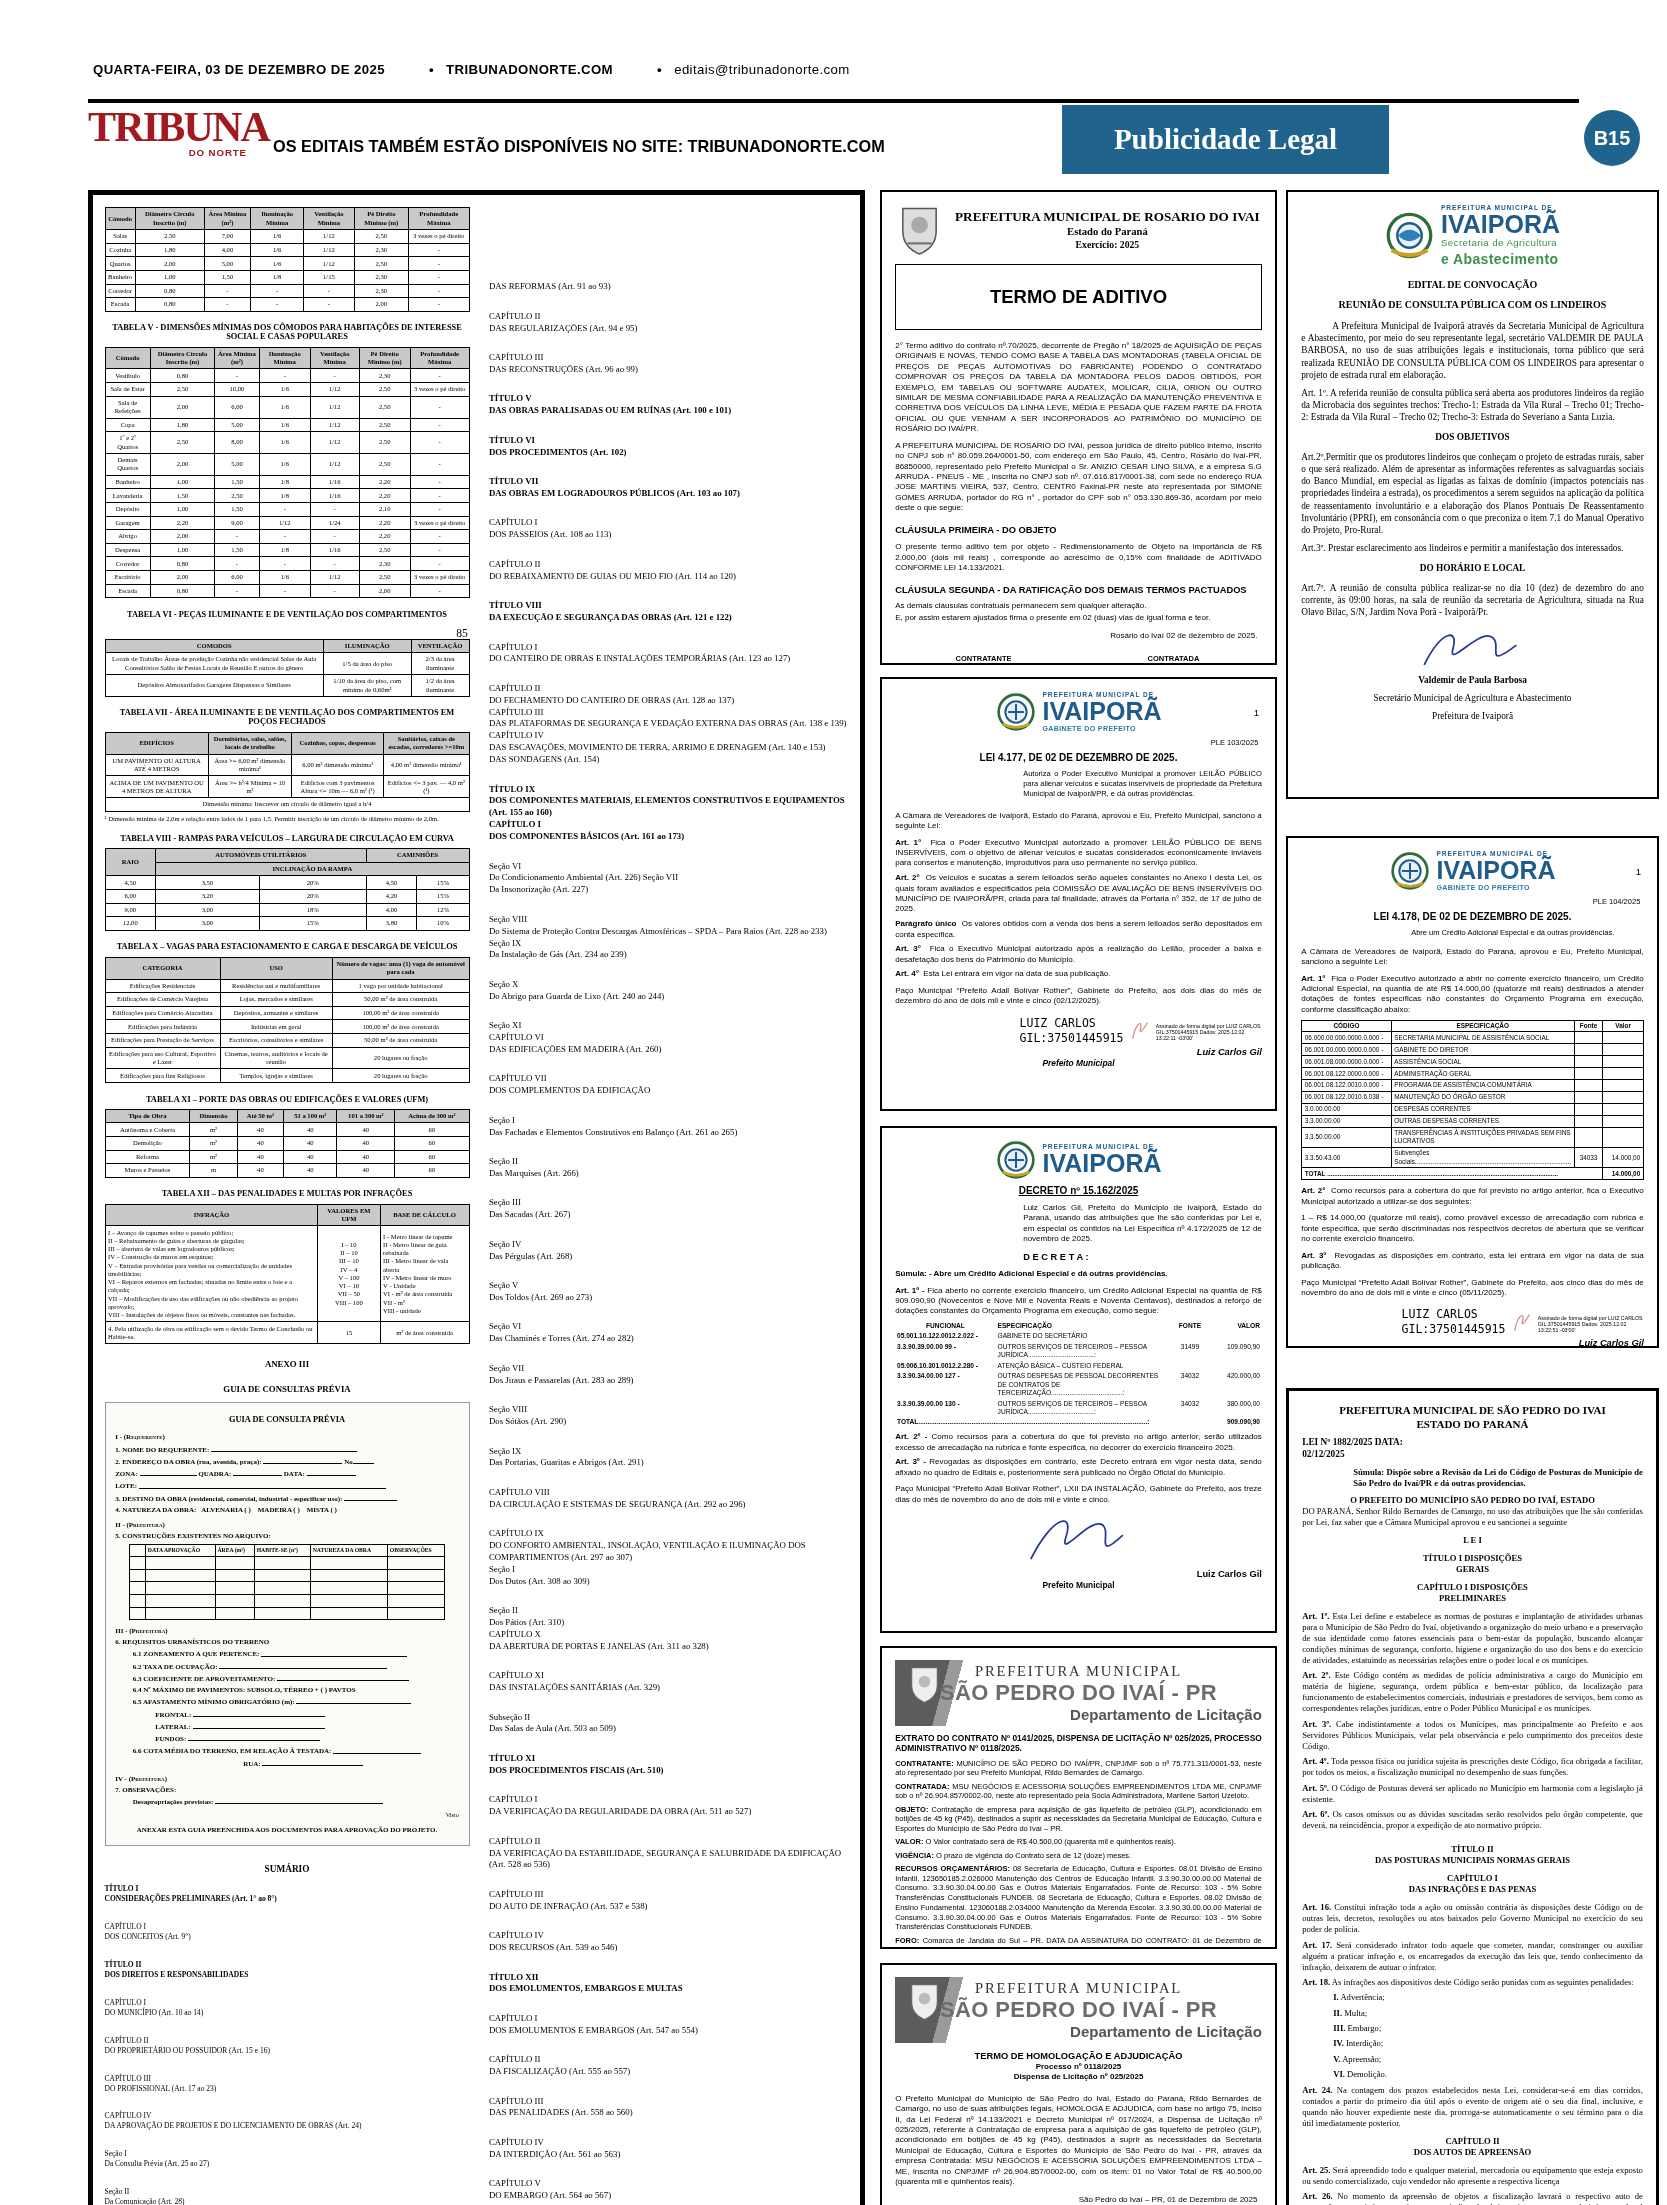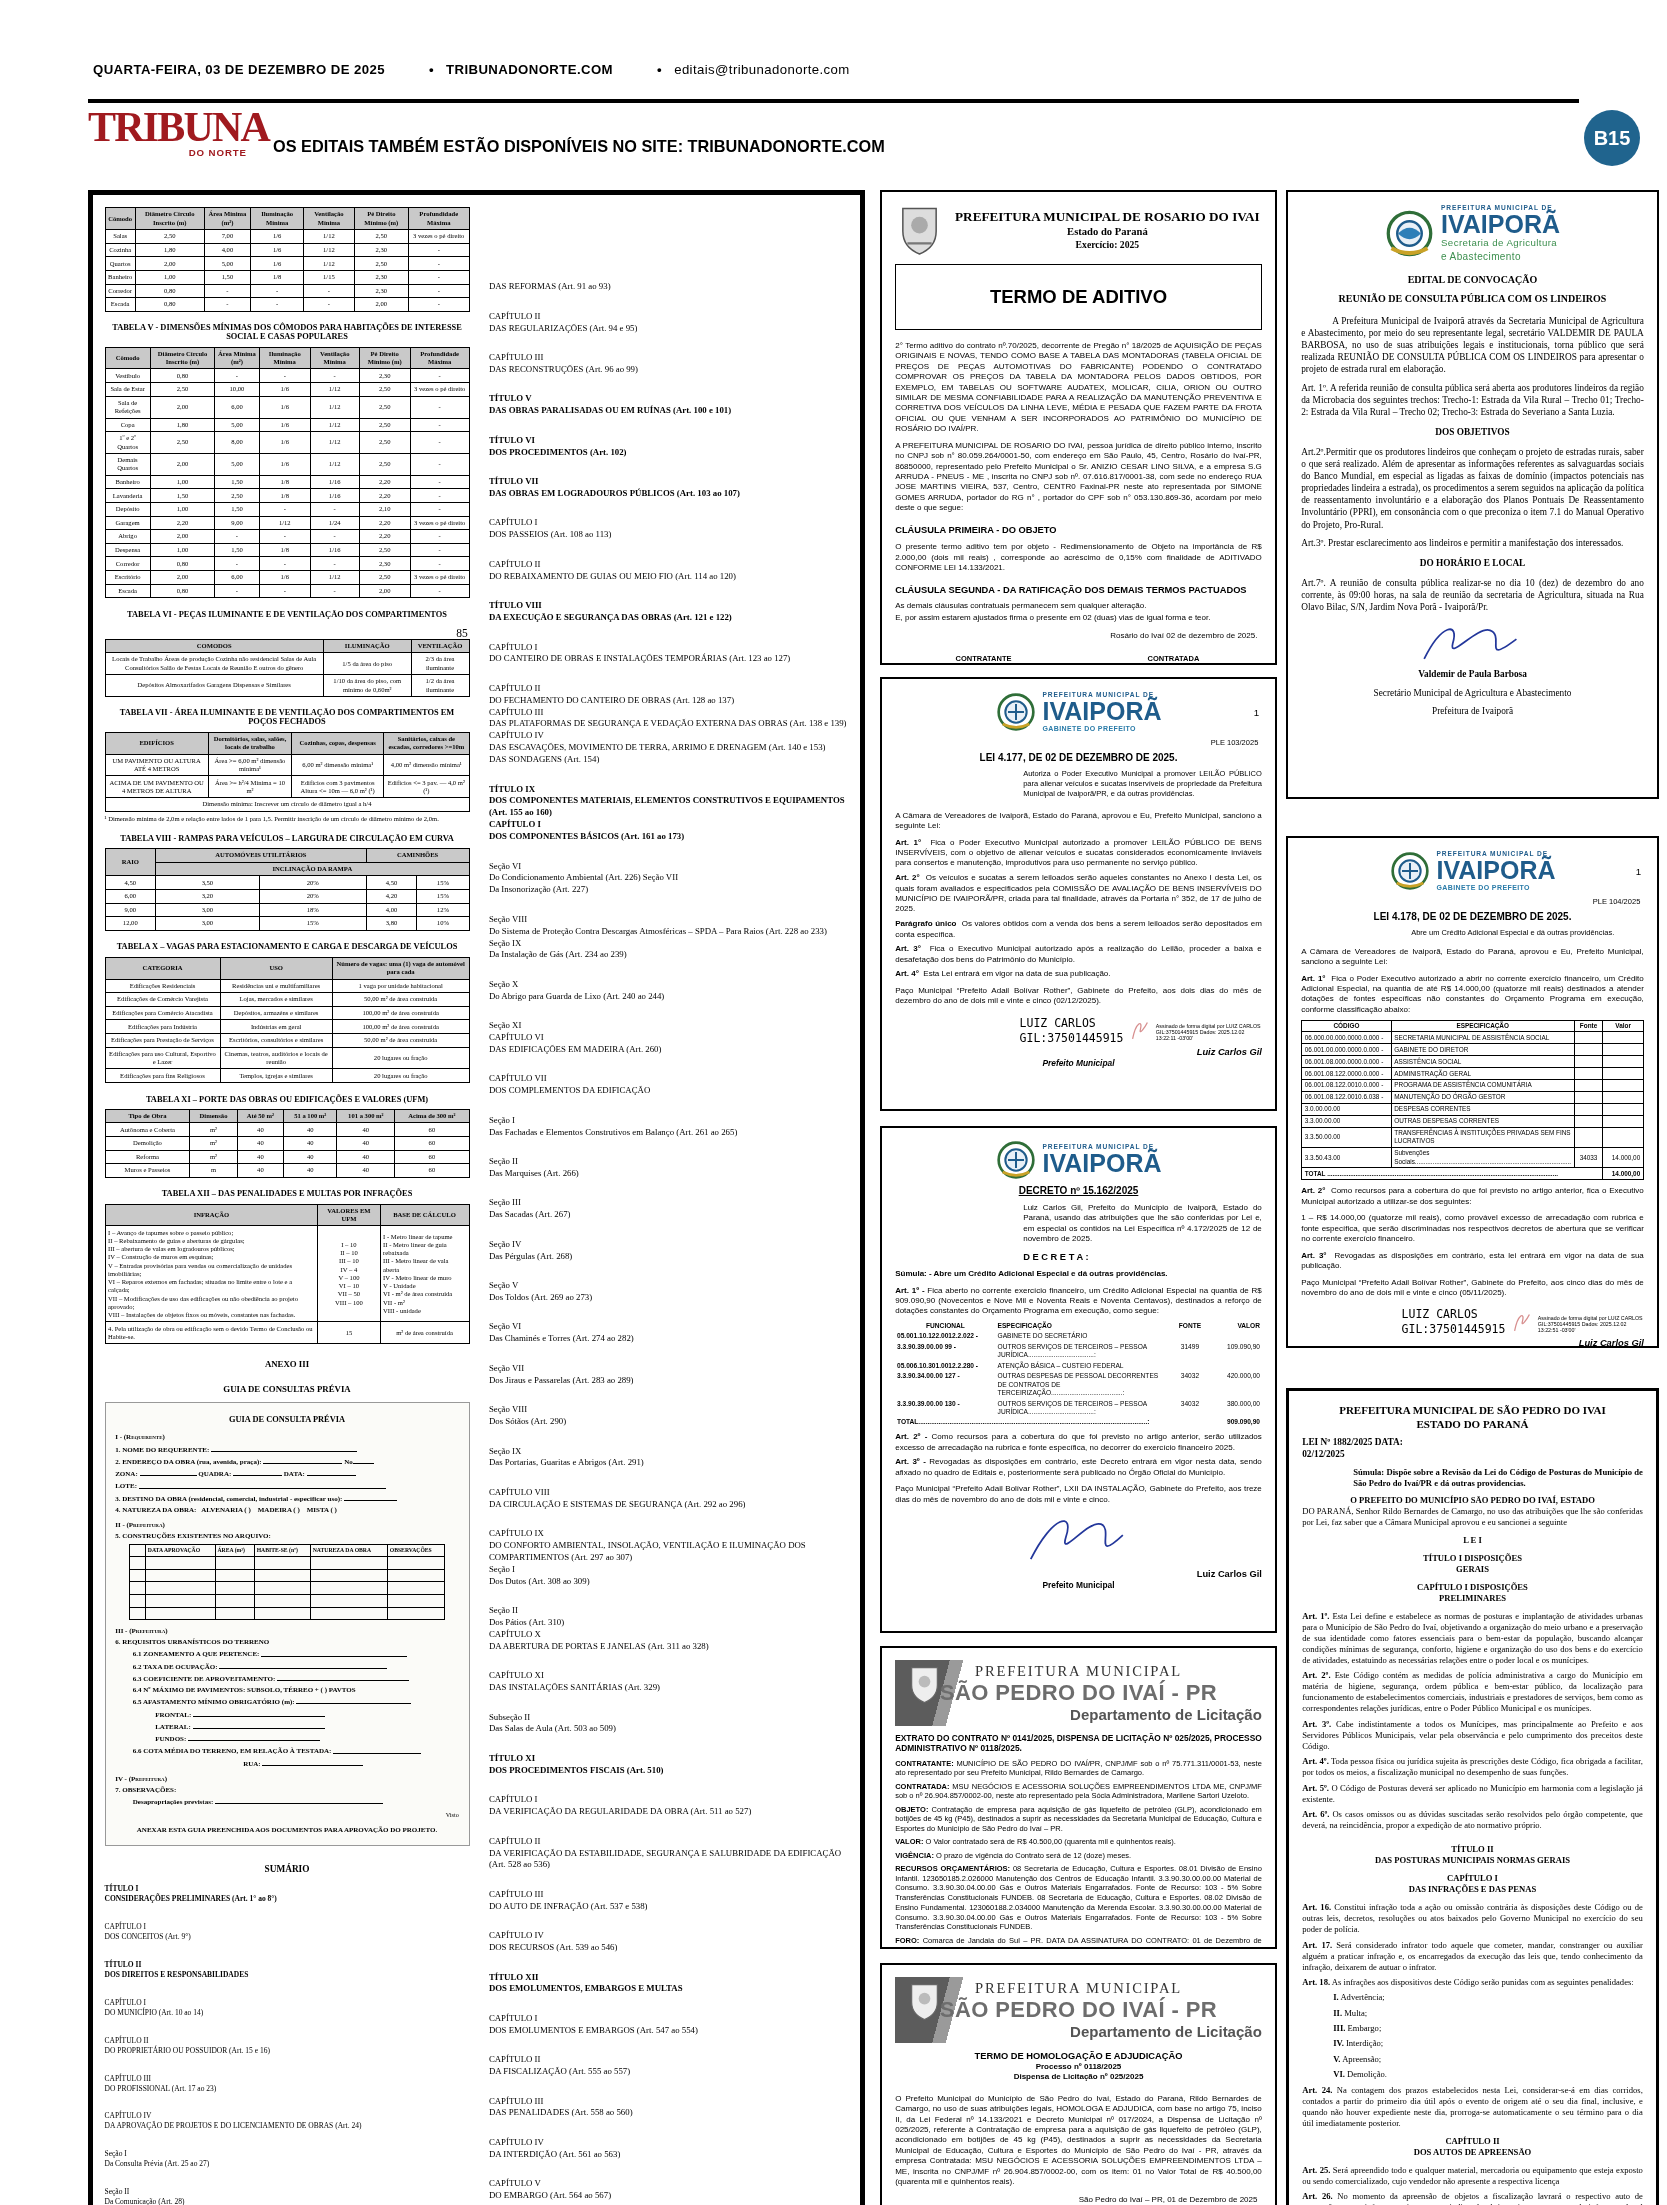--- a/index.html
+++ b/index.html
@@ -122,20 +122,21 @@
     <span>TRIBUNADONORTE.COM</span>
     <span class="sep">•</span>
     <span style="font-weight:normal">editais@tribunadonorte.com</span>
   </div>
   <div class="hdr-rule"></div>
   <div class="logo-wrap">
     <div class="logo-main">TRIBUNA</div>
     <div class="logo-sub">DO NORTE</div>
   </div>
   <div class="hdr-notice">OS EDITAIS TAMBÉM ESTÃO DISPONÍVEIS NO SITE:  TRIBUNADONORTE.COM</div>
+  <div class="publegal">Publicidade Legal</div>
   <div class="b15">B15</div>
 
   <div class="box" id="leftdoc">
     <div class="cols">
       <div class="colA">
 
         <table class="tbl">
           <thead>
               <tr>
                 <th>Cômodo</th>
@@ -1015,21 +1016,21 @@
       <svg class="ivcrest" style="width:49px;height:49px" viewBox="0 0 60 60">
         <circle cx="30" cy="30" r="26" fill="#fff" stroke="#2f6e38" stroke-width="4"></circle>
         <circle cx="30" cy="30" r="15" fill="#e8f0f7" stroke="#1f5c8b" stroke-width="3"></circle>
         <path d="M16 30 q14 -14 28 0 q-14 14 -28 0" fill="#2d7fb8"></path>
         <path d="M8 48 q22 12 44 0" stroke="#c9a227" stroke-width="5" fill="none"></path>
       </svg>
       <div class="ivt">
         <div class="s1">PREFEITURA MUNICIPAL DE</div>
         <div class="s2">IVAIPORÃ</div>
         <div class="s3" style="color:#3d8f4f;font-size:9.7px;font-weight:normal">Secretaria de Agricultura</div>
-        <div class="s3" style="color:#3d8f4f;font-size:10px;font-weight:normal">e Abastecimento</div>
+        <div class="s3" style="color:#3d8f4f;font-size:14px;font-weight:bold">e Abastecimento</div>
       </div>
     </div>
     <div style="text-align:center;font-weight:bold;font-size:10px;margin-top:10.6px">EDITAL DE CONVOCAÇÃO</div>
     <div style="text-align:center;font-weight:bold;font-size:10px;margin-top:6.2px">REUNIÃO DE CONSULTA PÚBLICA COM OS LINDEIROS</div>
     <p class="p" style="text-indent:31px;margin-top:9.7px">A Prefeitura Municipal de Ivaiporã através da Secretaria Municipal de Agricultura e Abastecimento, por meio do seu representante legal, secretário VALDEMIR DE PAULA BARBOSA, no uso de suas atribuições legais e institucionais, torna público que será realizada REUNIÃO DE CONSULTA PÚBLICA COM OS LINDEIROS para apresentar o projeto de estrada rural em elaboração.</p>
     <p class="p">Art. 1º. A referida reunião de consulta pública será aberta aos produtores lindeiros da região da Microbacia dos seguintes trechos: Trecho-1: Estrada da Vila Rural – Trecho 01; Trecho-2: Estrada da Vila Rural – Trecho 02; Trecho-3: Estrada do Severiano a Santa Luzia.</p>
     <div style="text-align:center;font-weight:bold;margin:8px 0">DOS OBJETIVOS</div>
     <p class="p">Art.2º.Permitir que os produtores lindeiros que conheçam o projeto de estradas rurais, saber o que será realizado. Além de apresentar as informações referentes as salvaguardas sociais do Banco Mundial, em especial as ligadas as faixas de domínio (impactos potenciais nas propriedades lindeira a estrada), os procedimentos a serem seguidos na aplicação da política de reassentamento involuntário e a elaboração dos Planos Pontuais De Reassentamento Involuntário (PPRI), em consonância com o que preconiza o item 7.1 do Manual Operativo do Projeto, Pro-Rural.</p>
     <p class="p">Art.3º. Prestar esclarecimento aos lindeiros e permitir a manifestação dos interessados.</p>
     <div style="text-align:center;font-weight:bold;margin:8px 0">DO HORÁRIO E LOCAL</div>

